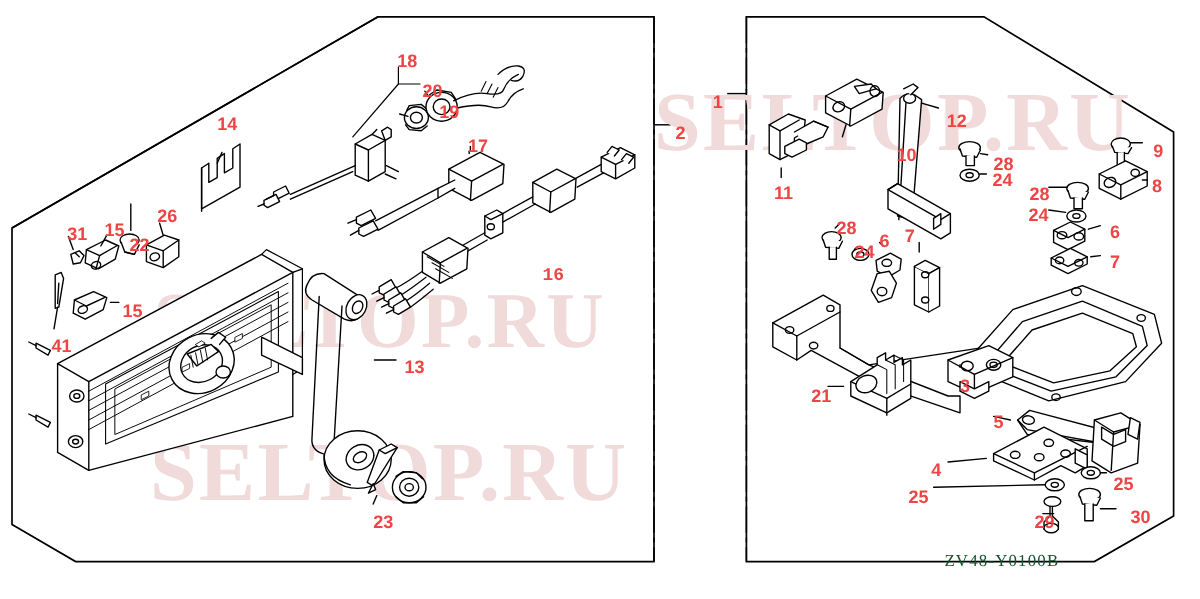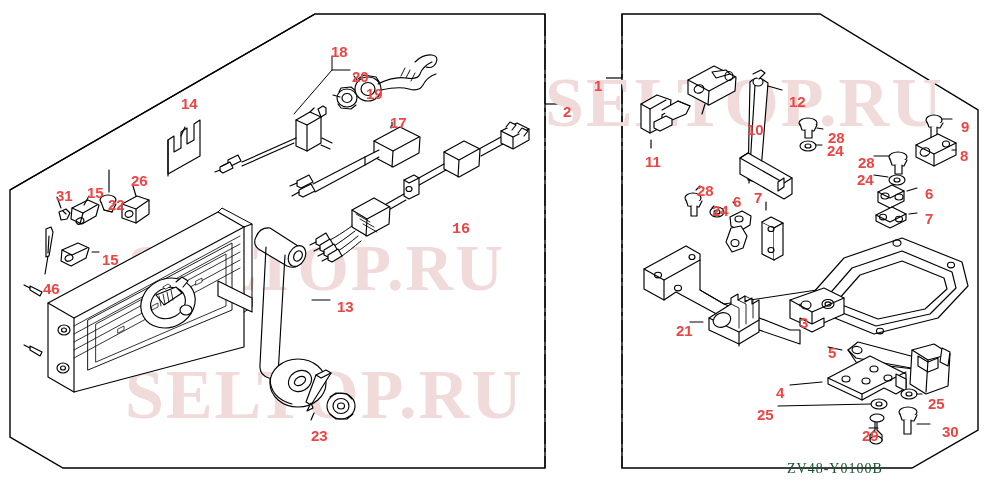--- a/index.html
+++ b/index.html
@@ -512,21 +512,21 @@
       <div class="num" style="left: 352px; top: 69px;">20</div>
       <div class="num" style="left: 676px; top: 323px;">21</div>
       <div class="num" style="left: 108px; top: 157px; margin-top: 40px;">22</div>
       <div class="num" style="left: 311px; top: 428px;">23</div>
       <div class="num" style="left: 827px; top: 143px;">24</div>
       <div class="num" style="left: 712px; top: 203px;">24</div>
       <div class="num" style="left: 857px; top: 172px;">24</div>
       <div class="num" style="left: 757px; top: 407px;">25</div>
       <div class="num" style="left: 928px; top: 396px;">25</div>
       <div class="num" style="left: 131px; top: 173px;">26</div>
-      <div class="num" style="left: 43px; top: 281px;">46</div>
+      <div class="num" style="left: 43px; top: 281px;">41</div>
       <div class="num" style="left: 828px; top: 130px;">28</div>
       <div class="num" style="left: 697px; top: 183px;">28</div>
       <div class="num" style="left: 858px; top: 155px;">28</div>
       <div class="num" style="left: 862px; top: 428px;">29</div>
       <div class="num" style="left: 942px; top: 424px;">30</div>
       <div class="num" style="left: 56px; top: 188px;">31</div>
     </div>
 
   <div id="diagcode">ZV48-Y0100B</div>
 

